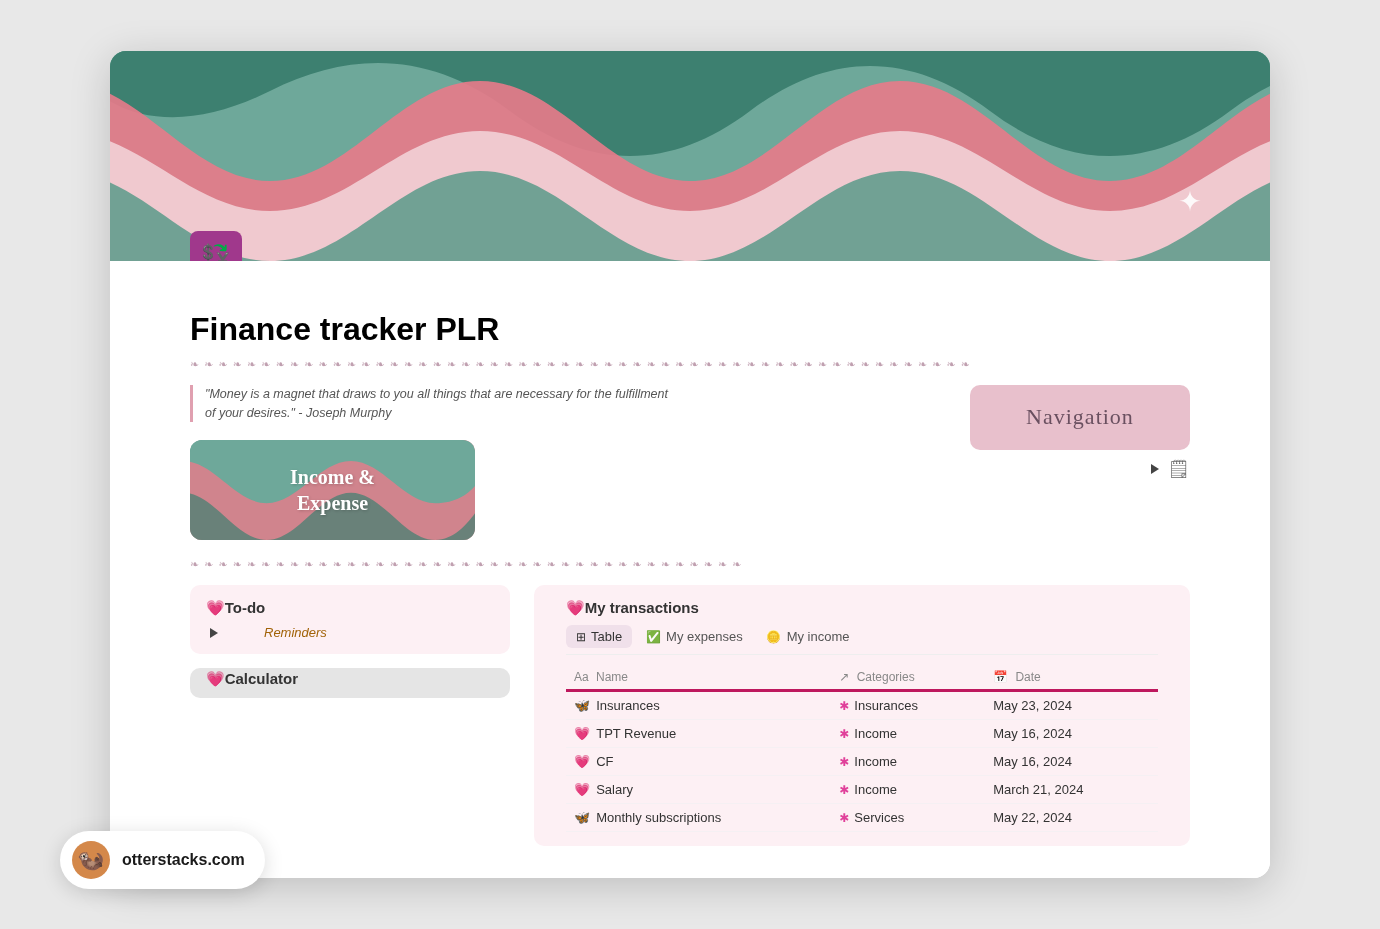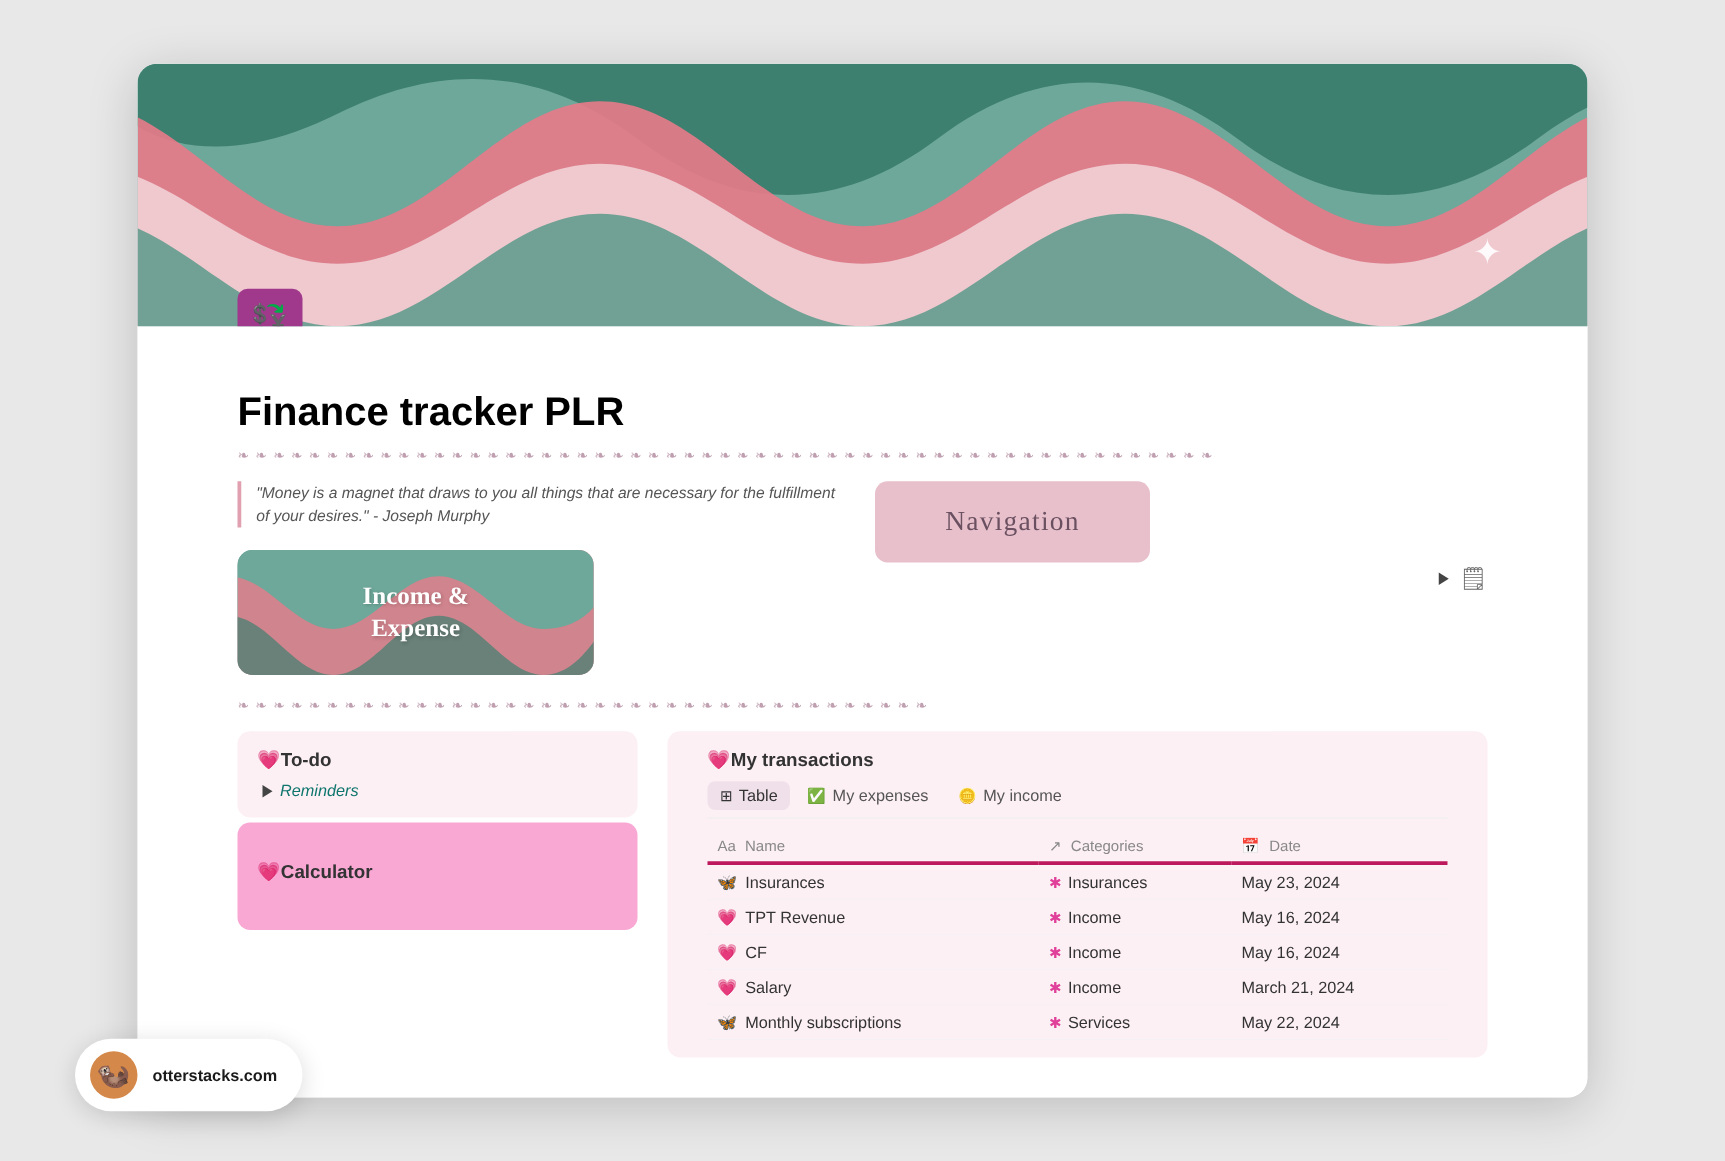--- a/index.html
+++ b/index.html
@@ -129,21 +129,21 @@
     .income-expense-card .card-text {
       font-family: Georgia, serif;
       font-size: 20px;
       color: #fff;
       text-shadow: 1px 1px 3px rgba(0,0,0,0.2);
       z-index: 1;
     }
 
     .right-col {
       display: flex;
-      flex-direction: row;
+      flex-direction: column;
       gap: 8px;
     }
 
     .nav-card {
       width: 220px;
       height: 65px;
       background: #e8c0cc;
       border-radius: 10px;
       display: flex;
       align-items: center;
@@ -202,24 +202,24 @@
       display: flex;
       align-items: center;
       gap: 6px;
       font-size: 13px;
       color: #888;
       cursor: pointer;
       margin-left: 4px;
     }
 
     .calculator-section {
-      background: #f9a8d4;
+      background: #e5e5e5;
       border-radius: 10px;
-      padding: 30px 16px;
-      margin-top: 4px;
+      padding: 2px 16px;
+      margin-top: 14px;
     }
 
     .calc-body {
       background: #1a1a1a;
       border-radius: 8px;
       width: 100%;
       height: 55px;
       display: flex;
       align-items: flex-end;
       justify-content: flex-end;
@@ -323,21 +323,21 @@
       height: 38px;
       border-radius: 50%;
       background: #d4884a;
       display: flex;
       align-items: center;
       justify-content: center;
       font-size: 22px;
     }
 
     .otter-domain {
-      font-size: 13px;
+      font-size: 16px;
       font-weight: 600;
       color: #1a1a1a;
     }
 
     .wave-pattern {
       font-size: 11px;
       color: #c0a0b0;
       letter-spacing: 1px;
     }
   </style>
@@ -412,21 +412,21 @@
       <div class="bottom-grid">
 
         <div>
 
           <div class="todo-section">
             <div class="section-header">
               <span>💗To-do</span>
             </div>
             <div class="reminders-toggle">
               <div class="triangle"></div>
-              <span style="color:#0f766e; font-style:italic;">Reminders</span>
+              <span style="color:#a16207; font-style:italic;margin-left:40px;">Reminders</span>
             </div>
           </div>
 
           <div class="calculator-section">
             <div class="section-header">
               <span>💗Calculator</span>
             </div>
           </div>
         </div>
 

